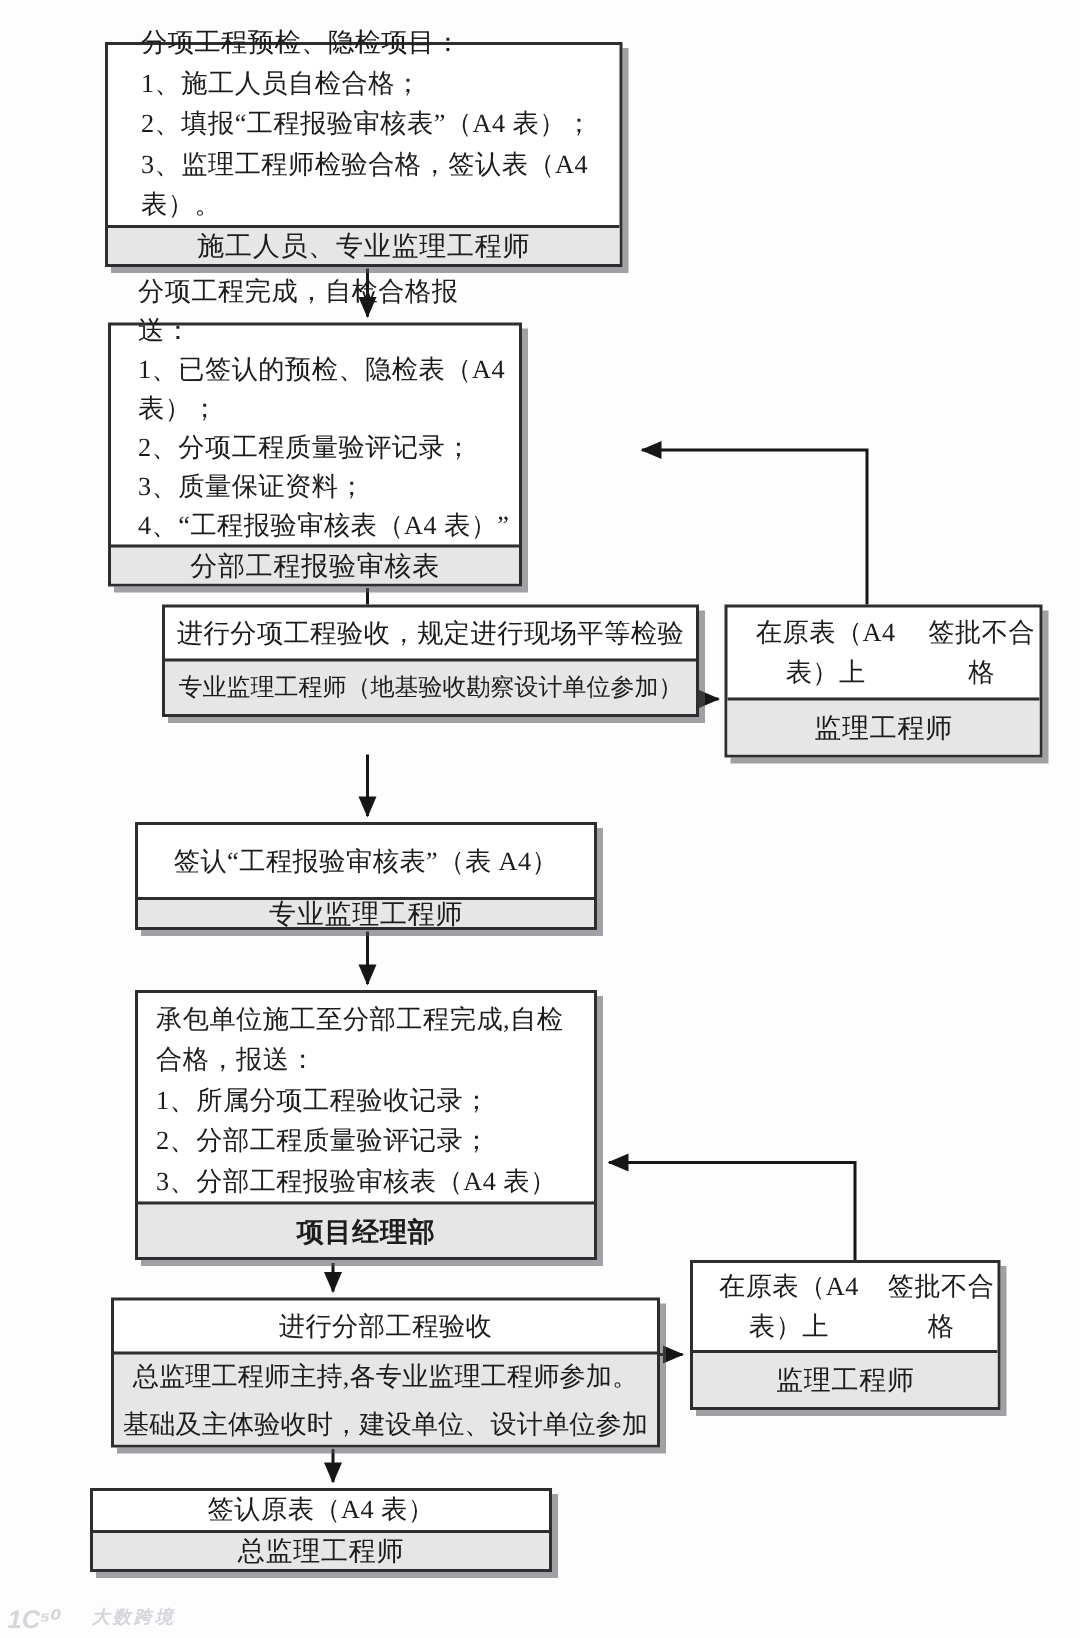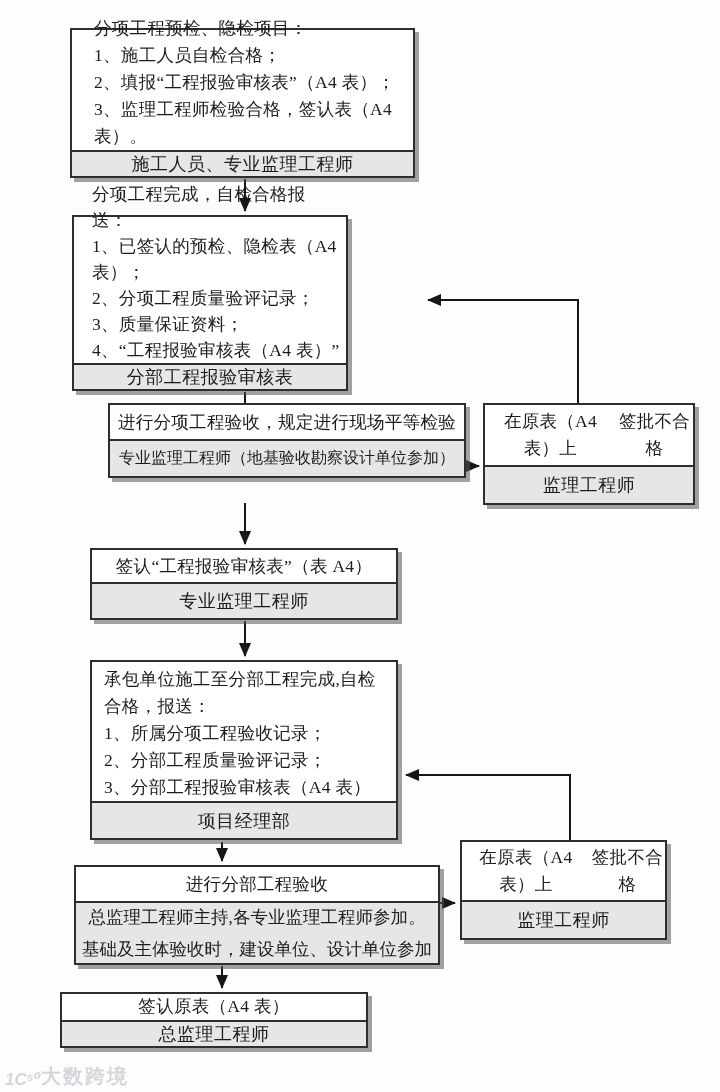--- a/index.html
+++ b/index.html
@@ -22,32 +22,32 @@
   .bfooter{
     box-sizing:border-box;border-top:2px solid #2e2e2e;background:#e6e6e6;
     display:flex;align-items:center;justify-content:center;text-align:center;
     font-size:18px;letter-spacing:.5px;
   }
   
   #b1{left:70px;top:28px;width:345px;height:150px;}   #b1 .bbody{padding-left:22px;padding-right:8px;} #b1 .bfooter{height:38px;}
   #b2{left:72px;top:215px;width:276px;height:176px;}  #b2 .bbody{padding-left:18px;padding-right:6px;padding-top:6px;} #b2 .line{line-height:26px;} #b2 .bfooter{height:36px;}
   #b3{left:63px;top:403px;width:358px;height:75px;margin-left:45px;}   #b3 .bfooter{height:37px;font-size:16px;letter-spacing:0;}
   #sb1{left:483px;top:403px;width:212px;height:102px;} #sb1 .bfooter{height:38px;}
-  #b4{left:90px;top:548px;width:308px;height:72px;}   #b4 .bfooter{height:36px;}
-  #b5{left:90px;top:660px;width:308px;height:180px;}  #b5 .bbody{padding-left:12px;padding-right:10px;} #b5 .bfooter{height:38px;}
+  #b4{left:90px;top:548px;width:308px;height:72px;}   #b4 .bfooter{height:20px;}
+  #b5{left:90px;top:660px;width:308px;height:180px;}  #b5 .bbody{padding-left:12px;padding-right:10px;} #b5 .bfooter{height:38px;font-weight:bold;}
   #b6{left:37px;top:865px;width:366px;height:100px;margin-left:37px;}  #b6 .bfooter{height:62px;font-size:17.5px;line-height:32px;padding:0 6px;letter-spacing:0;}
   #sb2{left:460px;top:840px;width:207px;height:100px;} #sb2 .bfooter{height:38px;}
   #b7{left:60px;top:992px;width:308px;height:56px;}   #b7 .bfooter{height:38px;}
   .watermark{
-    position:absolute;left:5px;bottom:2px;display:flex;align-items:flex-end;gap:0;
+    position:absolute;left:5px;bottom:2px;display:flex;align-items:flex-start;gap:20px;
     color:#cfcfd6;opacity:.85;font-family:"Liberation Sans","DejaVu Sans",sans-serif;
     font-weight:bold;
   }
   .wm-logo{font-size:17px;font-style:italic;}
-  .wm-text{font-size:20px;letter-spacing:2px;}
+  .wm-text{font-size:12px;letter-spacing:2px;font-style:italic;}
 </style>
 </head>
 <body>
 
 <div class="canvas">
 
   <svg class="connectors" viewBox="0 0 720 1092" xmlns="http://www.w3.org/2000/svg">
     <defs>
       <marker id="arw" markerUnits="userSpaceOnUse" markerWidth="16" markerHeight="14" refX="14" refY="7" orient="auto">
         <path d="M1,1 L15,7 L1,13 Z" fill="#161616"></path>

